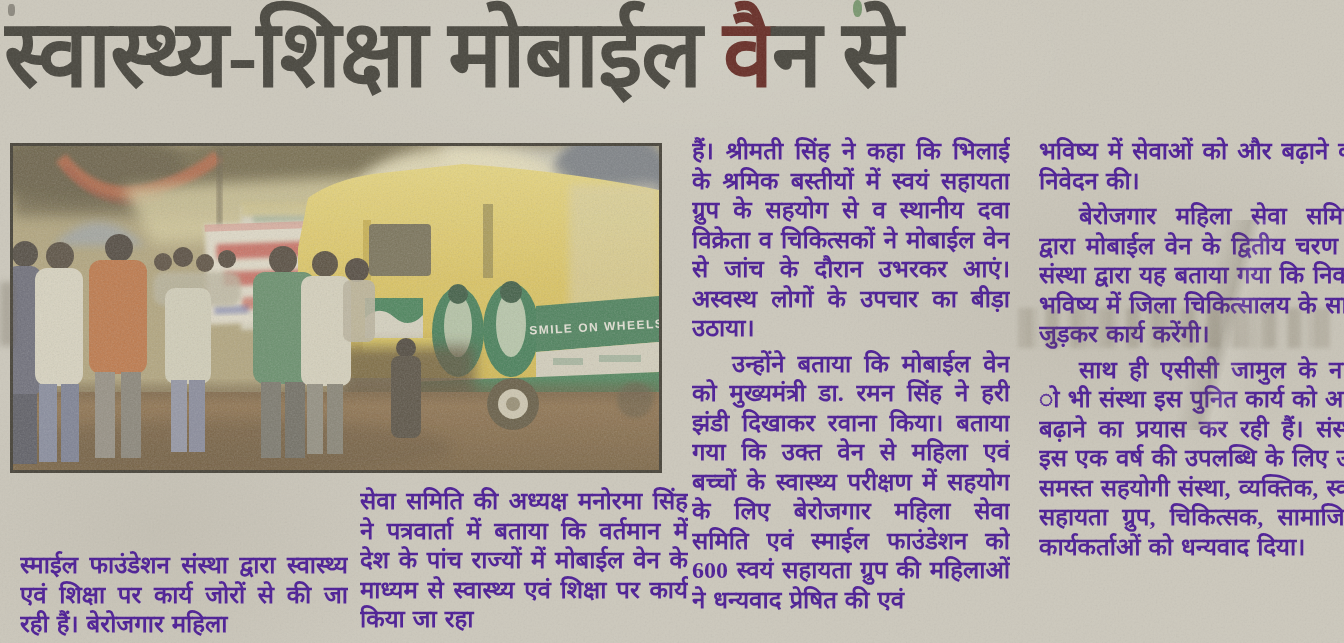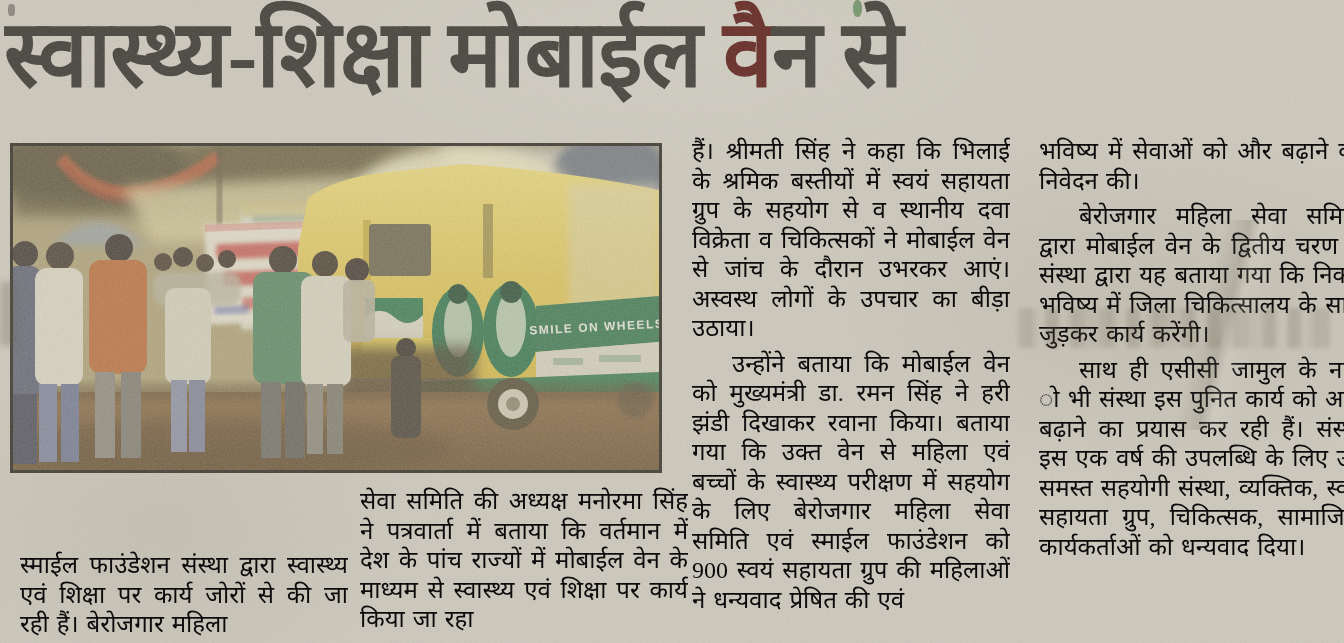--- a/index.html
+++ b/index.html
@@ -35,21 +35,21 @@
   
   .caption{
     position:absolute;left:28px;top:478px;width:620px;
     font-size:25px;color:#35322a;letter-spacing:.5px;
   }
   .caption .marker{font-weight:bold;font-size:29px;letter-spacing:-3px;margin-right:10px;color:#2e2b24;}
   .caption .src{font-weight:bold;}
   .caption .loc{font-weight:normal;margin-left:6px;}
 
   
-  .col{position:absolute;overflow:hidden;color:#000000;}
+  .col{position:absolute;overflow:hidden;color:#4c1d95;font-weight:bold;}
   .col p{
     margin:0;font-size:24px;line-height:29.5px;
     text-align:justify;word-spacing:2px;
   }
   .col p.indent{text-indent:40px;margin-top:6px;}
   .c1{left:20px;top:551px;width:328px;height:92px;}
   .c2{left:360px;top:487px;width:328px;height:156px;}
   .c3{left:692px;top:137px;width:318px;height:506px;}
   .c4{left:1039px;top:137px;width:324px;height:506px;}
 
@@ -252,21 +252,21 @@
   <div class="col c1">
     <p>स्माईल फाउंडेशन संस्था द्वारा स्वास्थ्य एवं शिक्षा पर कार्य जोरों से की जा रही हैं। बेरोजगार महिला</p>
   </div>
 
   <div class="col c2">
     <p>सेवा समिति की अध्यक्ष मनोरमा सिंह ने पत्रवार्ता में बताया कि वर्तमान में देश के पांच राज्यों में मोबाईल वेन के माध्यम से स्वास्थ्य एवं शिक्षा पर कार्य किया जा रहा</p>
   </div>
 
   <div class="col c3">
     <p>हैं। श्रीमती सिंह ने कहा कि भिलाई के श्रमिक बस्तीयों में स्वयं सहायता ग्रुप के सहयोग से व स्थानीय दवा विक्रेता व चिकित्सकों ने मोबाईल वेन से जांच के दौरान उभरकर आएं। अस्वस्थ लोगों के उपचार का बीड़ा उठाया।</p>
-    <p class="indent">उन्होंने बताया कि मोबाईल वेन को मुख्यमंत्री डा. रमन सिंह ने हरी झंडी दिखाकर रवाना किया। बताया गया कि उक्त वेन से महिला एवं बच्चों के स्वास्थ्य परीक्षण में सहयोग के लिए बेरोजगार महिला सेवा समिति एवं स्माईल फाउंडेशन को 900 स्वयं सहायता ग्रुप की महिलाओं ने धन्यवाद प्रेषित की एवं</p>
+    <p class="indent">उन्होंने बताया कि मोबाईल वेन को मुख्यमंत्री डा. रमन सिंह ने हरी झंडी दिखाकर रवाना किया। बताया गया कि उक्त वेन से महिला एवं बच्चों के स्वास्थ्य परीक्षण में सहयोग के लिए बेरोजगार महिला सेवा समिति एवं स्माईल फाउंडेशन को 600 स्वयं सहायता ग्रुप की महिलाओं ने धन्यवाद प्रेषित की एवं</p>
   </div>
 
   <div class="col c4">
     <p>भविष्य में सेवाओं को और बढ़ाने की निवेदन की।</p>
     <p class="indent">बेरोजगार महिला सेवा समिति द्वारा मोबाईल वेन के द्वितीय चरण में संस्था द्वारा यह बताया गया कि निकट भविष्य में जिला चिकित्सालय के साथ जुड़कर कार्य करेंगी।</p>
     <p class="indent">साथ ही एसीसी जामुल के नाम ो भी संस्था इस पुनित कार्य को आगे बढ़ाने का प्रयास कर रही हैं। संस्था इस एक वर्ष की उपलब्धि के लिए उन समस्त सहयोगी संस्था, व्यक्तिक, स्वयं सहायता ग्रुप, चिकित्सक, सामाजिक कार्यकर्ताओं को धन्यवाद दिया।</p>
   </div>
 
   <div class="speck-green"></div>
   <div class="speck-dark"></div>

